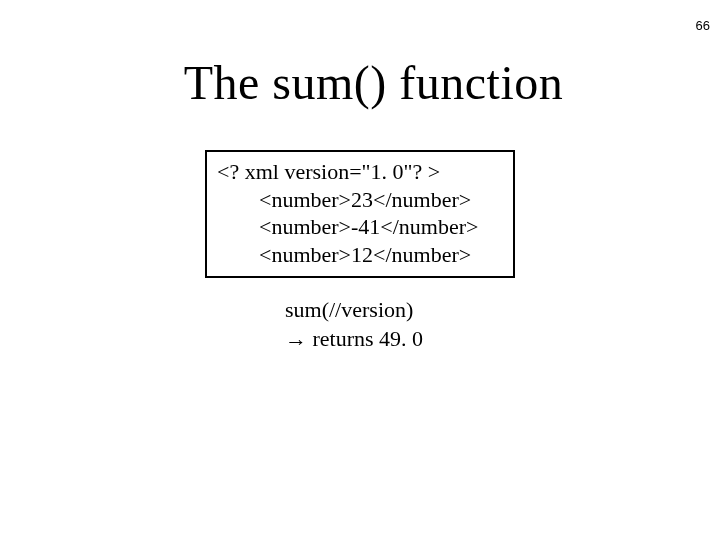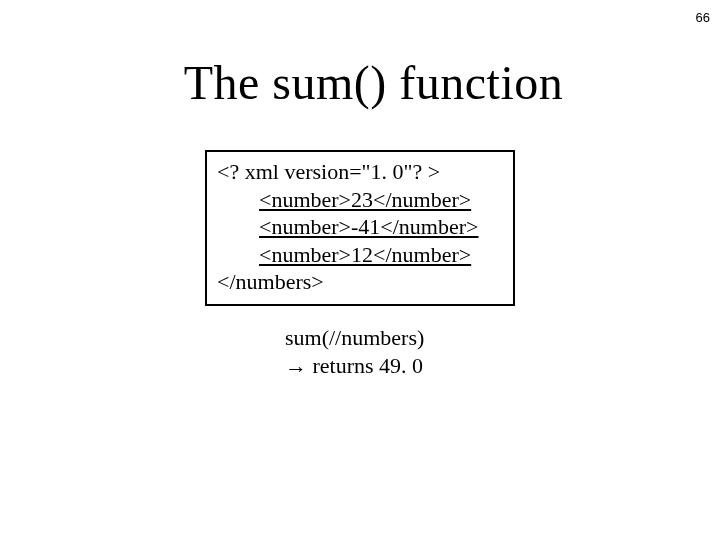--- a/index.html
+++ b/index.html
@@ -6,21 +6,21 @@
   body {
     width: 720px;
     height: 540px;
     background: #ffffff;
     font-family: "Times New Roman", Times, serif;
     color: #000;
     position: relative;
   }
   .page-number {
     position: absolute;
-    top: 10px;
+    top: 18px;
     right: 10px;
     font-size: 13px;
     font-family: Arial, sans-serif;
     color: #000;
   }
   .title {
     font-size: 48px;
     text-align: center;
     margin-top: 55px;
     font-weight: normal;
@@ -30,21 +30,21 @@
   .code-box {
     border: 2px solid #000;
     width: 310px;
     margin: 40px auto 0 auto;
     padding: 6px 10px 8px 10px;
     font-size: 22px;
     line-height: 1.25;
     font-family: "Times New Roman", Times, serif;
   }
   .code-box .line { white-space: pre; }
-  .indent { padding-left: 42px; text-decoration: underline; }
+  .indent { padding-left: 42px; }
   .result-block {
     width: 310px;
     margin: 18px auto 0 auto;
     padding-left: 80px;
     font-size: 22px;
     line-height: 1.3;
   }
   .result-block .line { white-space: pre; }
 </style>
 </head>
@@ -52,19 +52,18 @@
 
 <div class="page-number">66</div>
 
 <h1 class="title">The sum() function</h1>
 
 <div class="code-box">
   <div class="line">&lt;? xml version="1. 0"? &gt;</div>
   <div class="line indent">&lt;number&gt;23&lt;/number&gt;</div>
   <div class="line indent">&lt;number&gt;-41&lt;/number&gt;</div>
   <div class="line indent">&lt;number&gt;12&lt;/number&gt;</div>
-  <div class="line">&lt;/numbers&gt;</div>
 </div>
 
 <div class="result-block">
-  <div class="line">sum(//numbers)</div>
+  <div class="line">sum(//version)</div>
   <div class="line">→ returns 49. 0</div>
 </div>
 
 </body></html>

